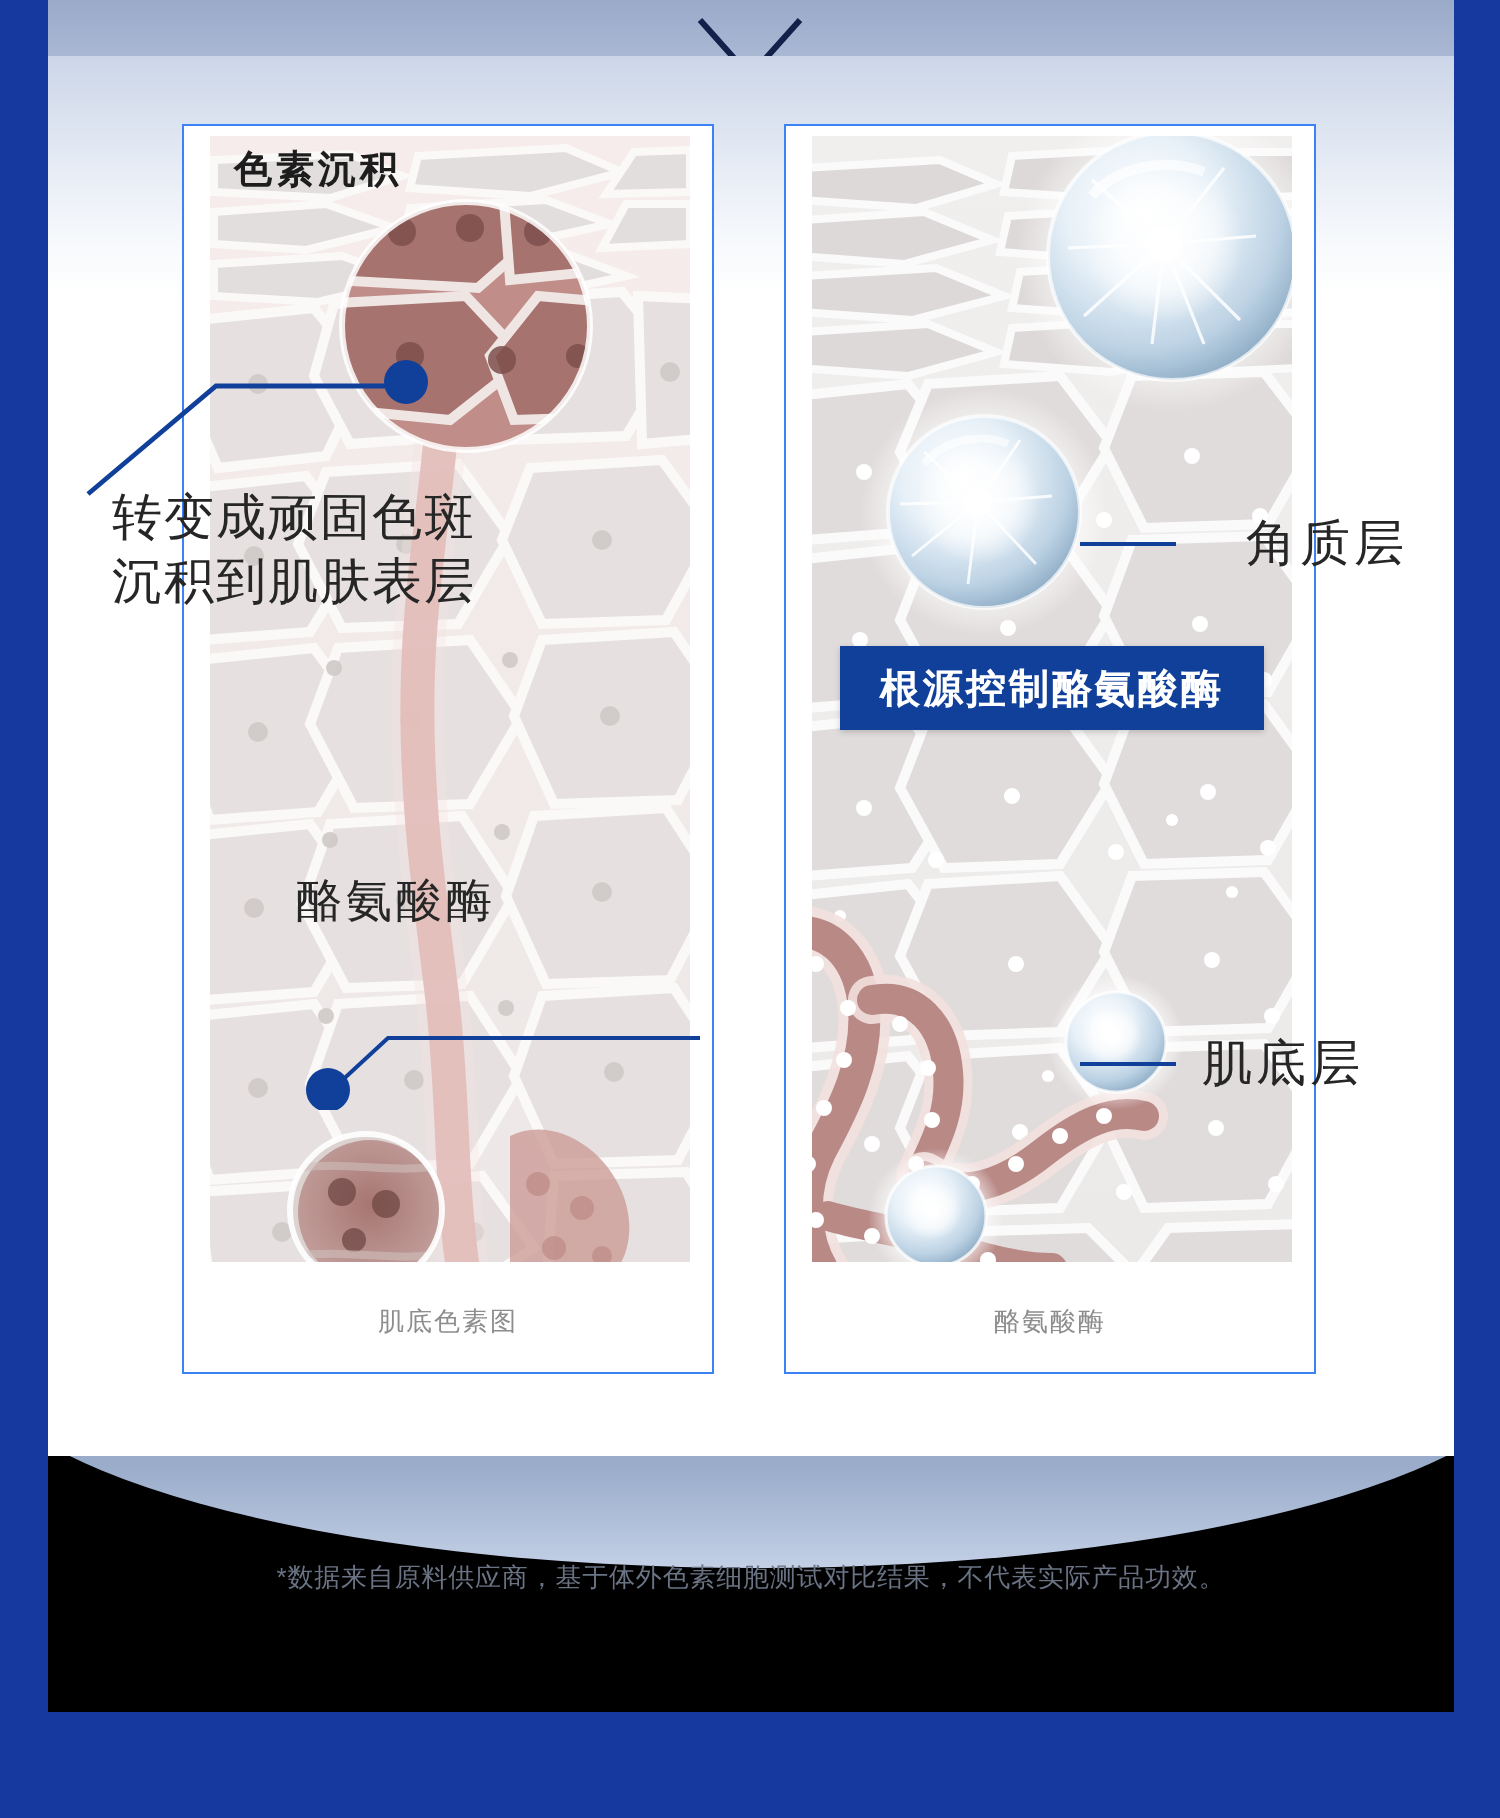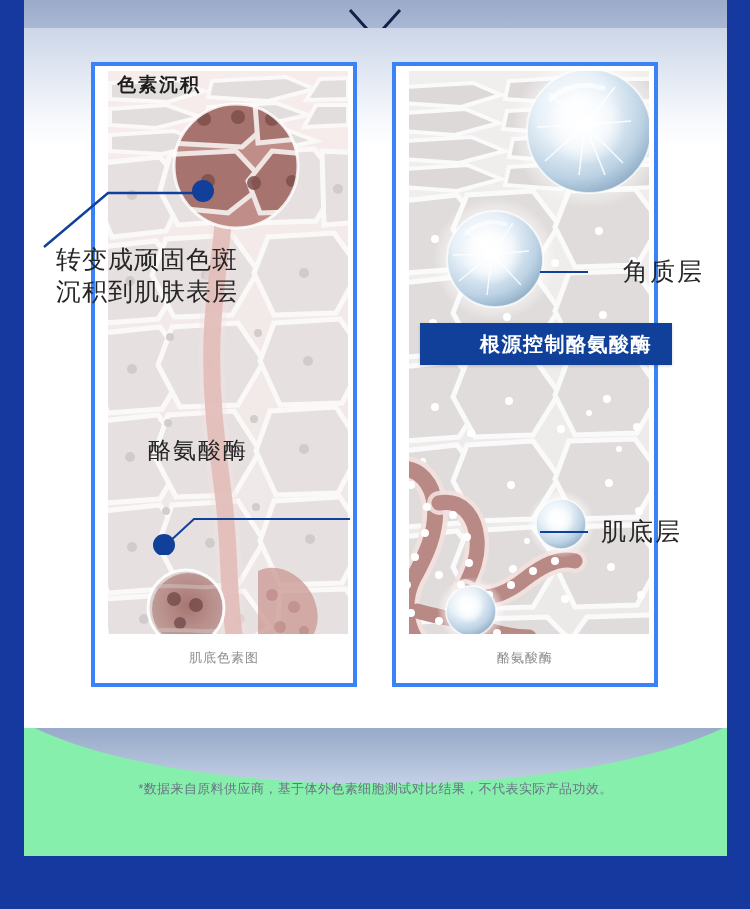--- a/index.html
+++ b/index.html
@@ -27,39 +27,39 @@
     background:#ffffff;
   }
   .sheet-top-grad{
     position:absolute;left:0;top:0;width:703px;height:120px;
     background:linear-gradient(180deg,#ccd6e8 0%,#e4eaf4 42%,#f7f9fc 78%,#ffffff 100%);
   }
 
   
   .footer-band{
     position:absolute;left:24px;top:728px;width:703px;height:128px;
-    background:#86efac;overflow:hidden;
+    background:#000000;overflow:hidden;
   }
   .footer-arc{
     position:absolute;left:-40px;top:-54px;width:790px;height:110px;
     background:linear-gradient(180deg,#8e9fc4 0%,#9badcb 55%,#c3d0e6 100%);
     border-radius:0 0 50% 50%/0 0 100% 100%;
   }
   .footnote{
     position:absolute;left:0;top:52px;width:703px;text-align:center;
     font-size:13px;color:#6a7384;letter-spacing:.4px;
   }
 
   
   .chevron{position:absolute;left:348px;top:8px;width:54px;height:34px;}
 
   
   .panel{
     position:absolute;top:62px;width:266px;height:625px;
-    background:#ffffff;border:4px solid #3b82f6;box-sizing:border-box;
+    background:#ffffff;border:1px solid #3b82f6;box-sizing:border-box;
   }
   .panel.left{left:91px;}
   .panel.right{left:392px;}
 
   .art{
     position:absolute;left:13px;top:5px;width:240px;height:563px;
     overflow:hidden;background:#efeceb;
   }
   .caption{
     position:absolute;left:0;bottom:16px;width:100%;text-align:center;
@@ -90,21 +90,20 @@
   .leaderA{position:absolute;left:40px;top:155px;width:180px;height:95px;z-index:5;}
   .leaderB{position:absolute;left:150px;top:495px;width:200px;height:60px;z-index:5;}
 
   
   .banner{
     position:absolute;left:420px;top:323px;width:212px;height:42px;
     background:#10409a;color:#fff;z-index:7;
     font-size:20px;font-weight:bold;letter-spacing:1.5px;
     display:flex;align-items:center;justify-content:center;
     box-shadow:0 1px 3px rgba(0,0,0,.18);
-    padding-left:40px;
   }
 
   
   .side-label{position:absolute;z-index:7;display:flex;align-items:center;}
   .side-label .rule{display:block;width:48px;height:2px;background:#10409a;margin-right:13px;}
   .side-label .txt{font-size:25px;color:#262626;letter-spacing:2px;white-space:nowrap;}
   .side-horny{left:540px;top:255px;gap:22px;}
   .side-basal{left:540px;top:515px;}
 </style>
 </head>

